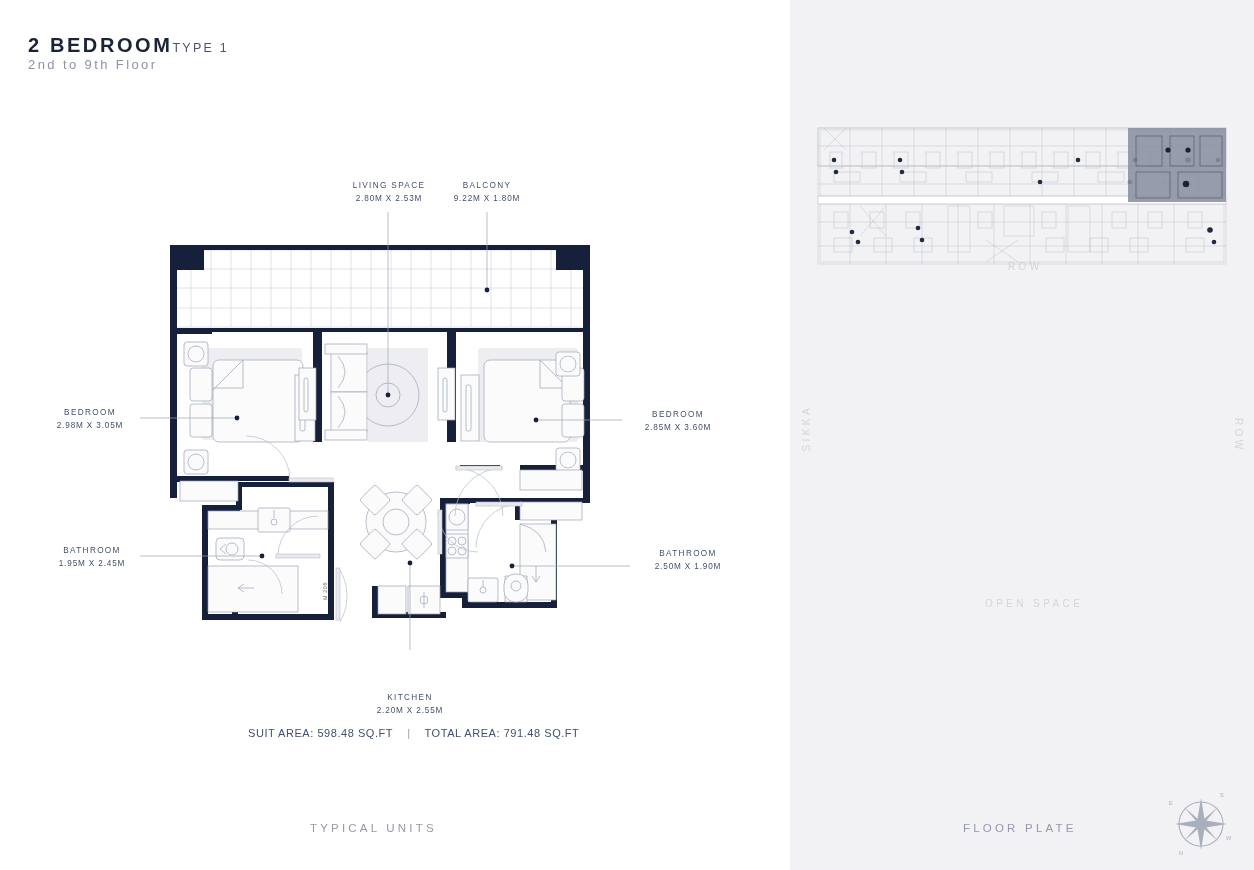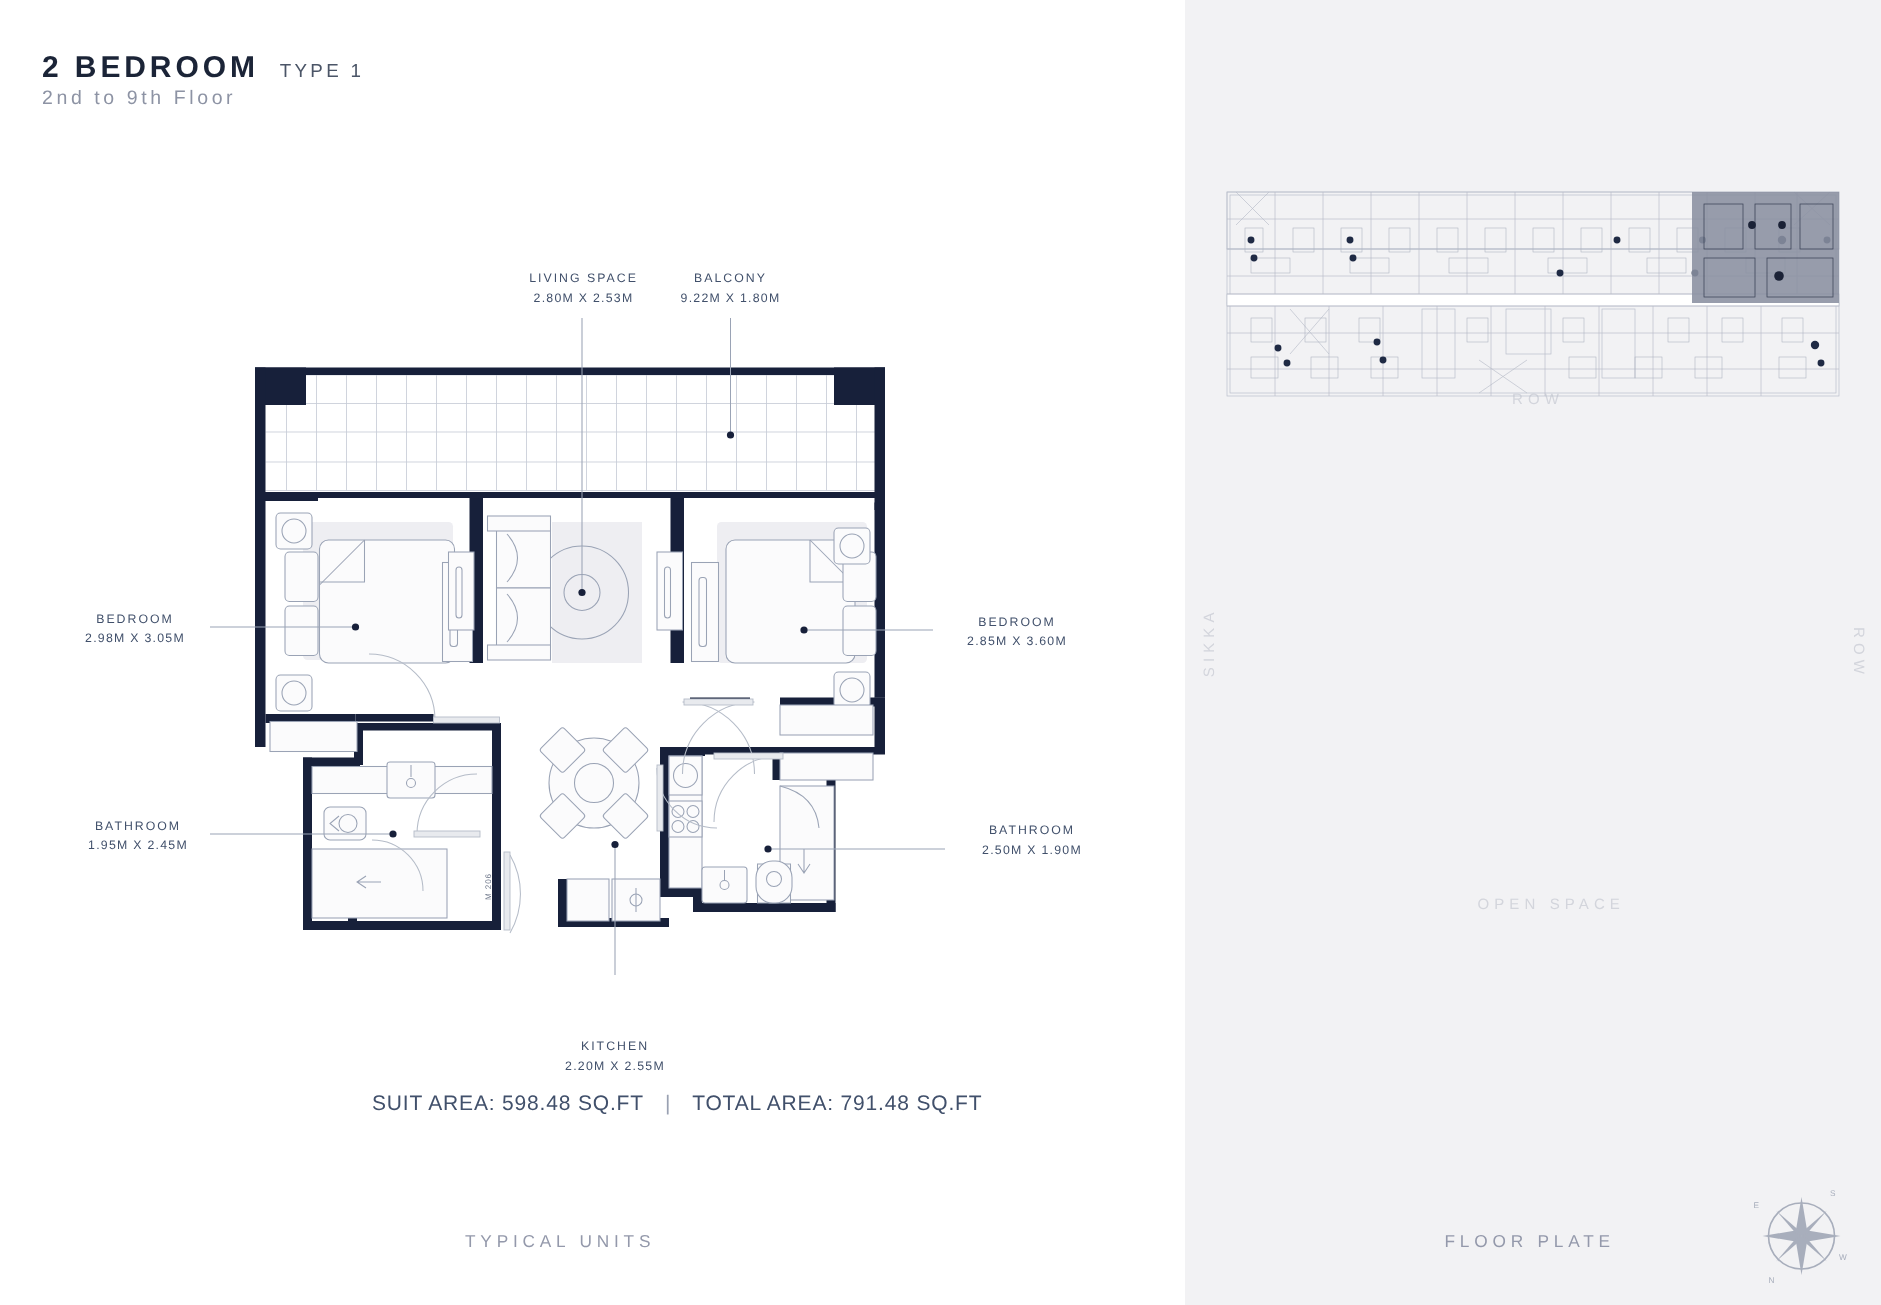--- a/index.html
+++ b/index.html
@@ -32,21 +32,21 @@
   }
   
   .header {
     position: absolute;
     left: 28px;
     top: 34px;
   }
   .title-row {
     display: flex;
     align-items: baseline;
-    gap: 14px;
+    gap: 0;
   }
   .title-main {
     font-size: 20px;
     font-weight: bold;
     letter-spacing: 2.6px;
     color: #1b2437;
   }
   .title-type {
     font-size: 12.5px;
     letter-spacing: 2.2px;
@@ -72,21 +72,21 @@
     font-size: 8.2px;
     letter-spacing: 0.85px;
   }
   .anno.ctr { text-align: center; }
 
   
   .area-line {
     position: absolute;
     left: 248px;
     top: 727px;
-    font-size: 14px;
+    font-size: 11px;
     letter-spacing: 0.55px;
     color: #41506b;
     display: flex;
     align-items: center;
     gap: 14px;
     text-align: right;
   }
   .area-sep { color: #9aa1b2; }
 
   .caption {

